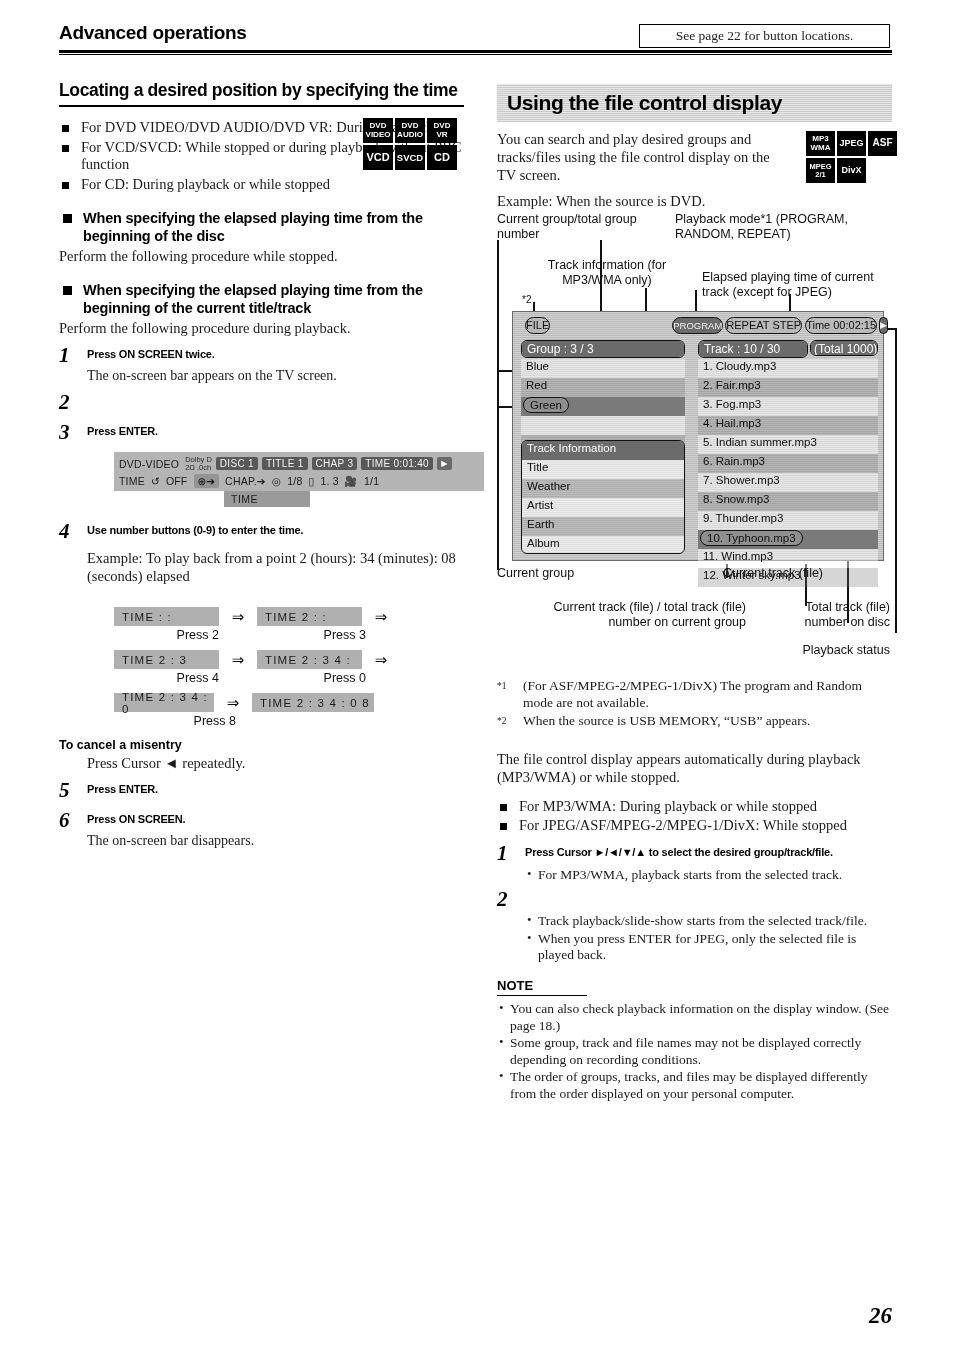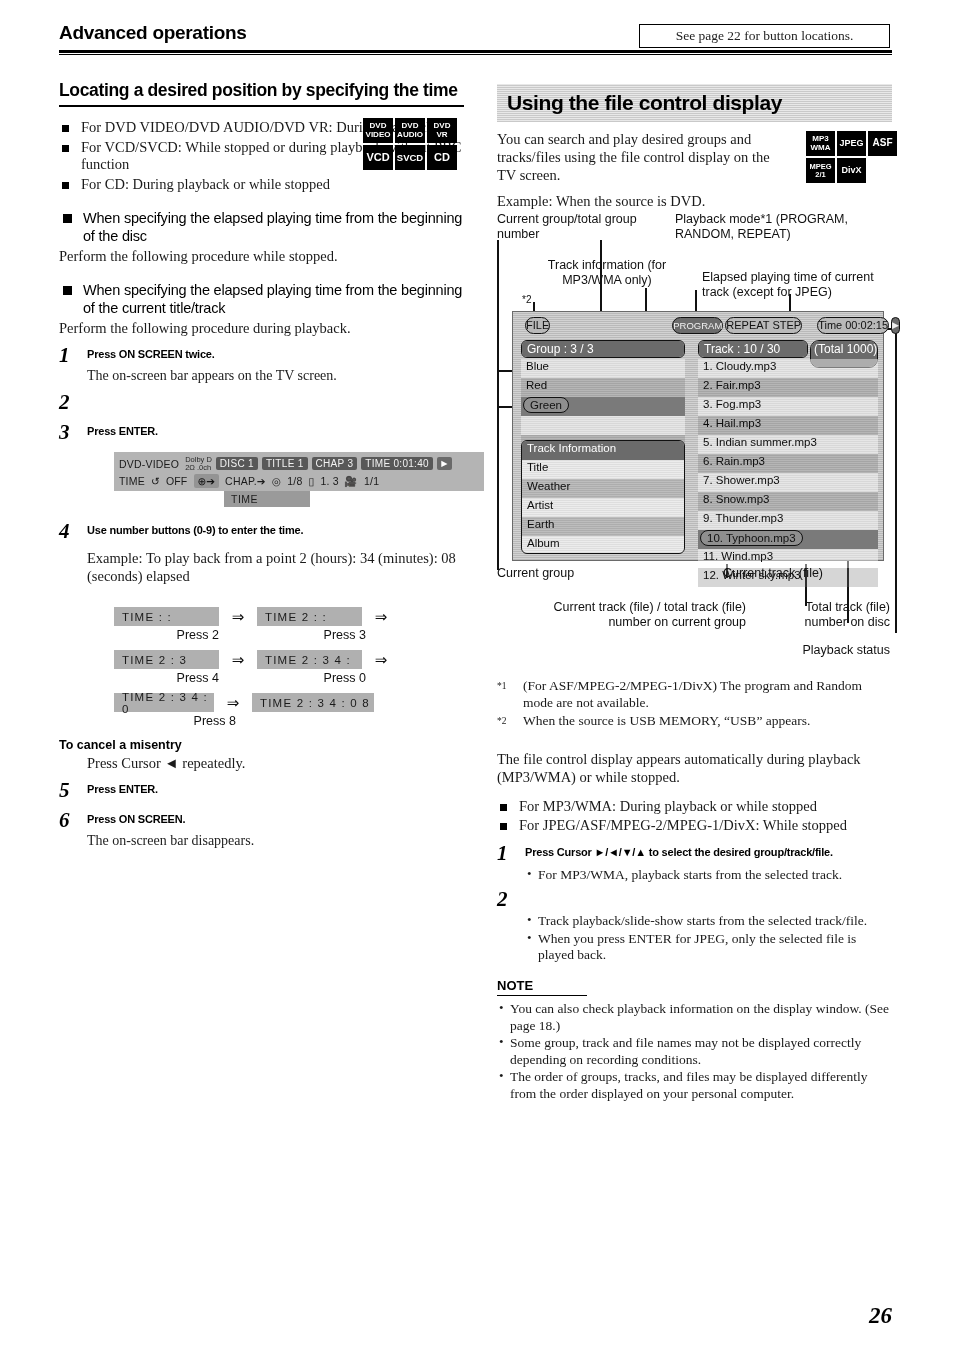--- a/index.html
+++ b/index.html
@@ -80,21 +80,21 @@
   ul.sq li::before {
     content: "";
     position: absolute;
     left: 3px; top: 6px;
     width: 7px; height: 7px;
     background: #000;
   }
 
   h3.sub {
     font-family: "Liberation Sans", sans-serif;
-    font-weight: normal;
+    font-weight: bold;
     font-size: 14.5px;
     line-height: 18px;
     position: relative;
     padding-left: 24px;
     margin: 16px 0 2px 0;
     letter-spacing: -0.2px;
     color: #000;
   }
   h3.sub::before {
     content: "";
@@ -557,21 +557,21 @@
   <div class="lead" style="left:726px; top:564px; width:1.5px; height:14px;"></div>
   <div class="lead" style="left:847px; top:513px; width:1.5px; height:110px;"></div>
   <div class="lead" style="left:805px; top:564px; width:1.5px; height:42px;"></div>
 
   <div class="fcd">
 
     <div class="fcd-topbar">
       <div class="pill" style="margin-left:12px; width:46px; height:17px;">FILE</div>
       <div class="pill dark sm" style="margin-left:122px; width:62px; height:17px;">PROGRAM</div>
       <div class="pill" style="margin-left:2px; width:88px; height:17px;">REPEAT STEP</div>
-      <div class="pill" style="margin-left:15px; width:86px; height:17px;">Time 00:02:15</div>
+      <div class="pill" style="margin-left:3px; width:86px; height:17px;">Time 00:02:15</div>
       <div class="pill dark" style="margin-left:2px; width:19px; height:17px; font-size:9px;">▶</div>
     </div>
 
     <div class="panel" style="left:8px; top:28px; width:164px; height:18px;">
       <div class="row hdrdark" style="height:100%; line-height:16px; font-size:12px;">Group :   3 / 3</div>
     </div>
     <div style="position:absolute; left:8px; top:47px; width:164px;">
       <div class="row plain">Blue</div>
       <div class="row alt">Red</div>
       <div class="row sel" style="padding-left:2px;">
@@ -587,21 +587,21 @@
       <div class="row alt">Weather</div>
       <div class="row plain">Artist</div>
       <div class="row alt">Earth</div>
       <div class="row plain">Album</div>
       <div class="row alt">Nature</div>
     </div>
 
     <div class="panel" style="left:185px; top:28px; width:110px; height:18px;">
       <div class="row hdrdark" style="height:100%; line-height:16px; font-size:12px;">Track :  10 / 30</div>
     </div>
-    <div class="panel" style="left:297px; top:28px; width:68px; height:28px;border-radius:9px;">
+    <div class="panel" style="left:297px; top:28px; width:68px; height:16px;">
       <div class="row hdrdark" style="height:100%; line-height:16px; font-size:12px; padding-left:3px;">(Total  1000)</div>
     </div>
 
     <div style="position:absolute; left:185px; top:47px; width:180px;">
       <div class="row plain">1. Cloudy.mp3</div>
       <div class="row alt">2. Fair.mp3</div>
       <div class="row plain">3. Fog.mp3</div>
       <div class="row alt">4. Hail.mp3</div>
       <div class="row plain">5. Indian summer.mp3</div>
       <div class="row alt">6. Rain.mp3</div>

